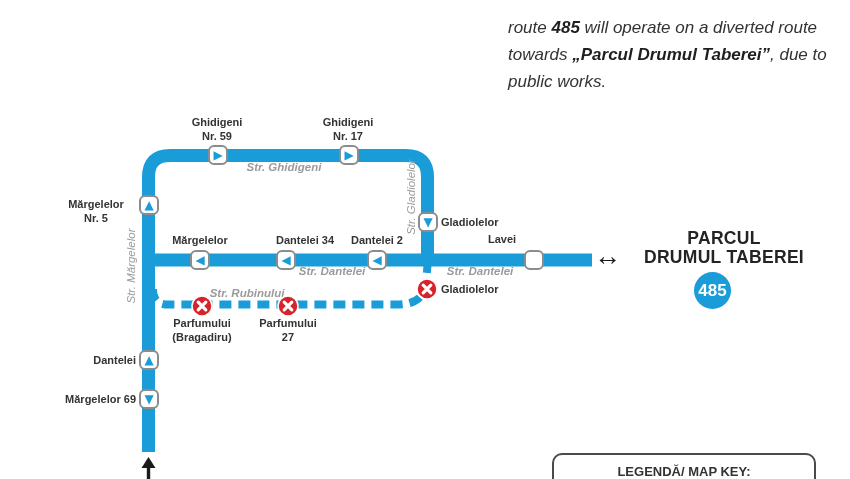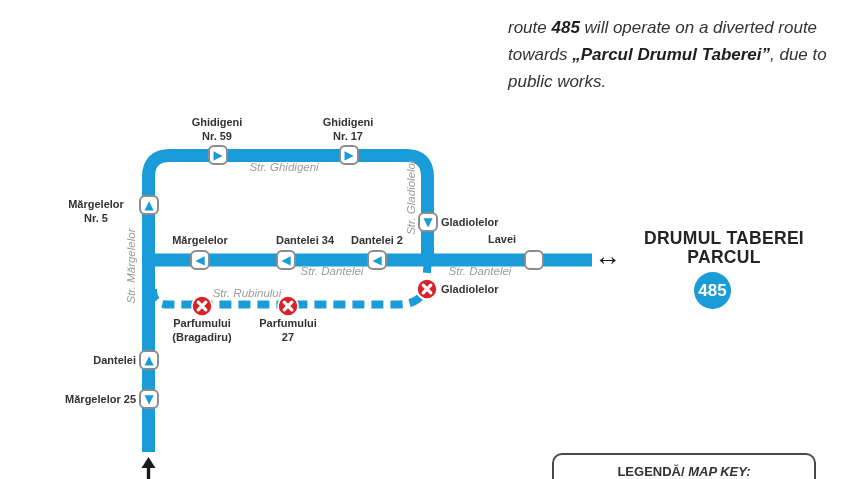--- a/index.html
+++ b/index.html
@@ -8,41 +8,41 @@
   .notice{position:absolute;top:-3px;font-size:17px;line-height:27px;color:#333;}
   .notice b{color:#1f1f1f;}
   #notice-ro{left:22px;width:338px;}
   #notice-en{left:508px;width:345px;font-style:italic;}
   #route-canvas{position:absolute;left:0;top:0;z-index:1;}
   .route-solid{stroke:var(--route-blue);stroke-width:13;fill:none;}
   .route-dashed{stroke:var(--route-blue);stroke-width:8;fill:none;stroke-dasharray:12 7;}
   .street{position:absolute;font-style:italic;font-size:11.5px;color:var(--street-gray);
           white-space:nowrap;z-index:2;}
   .rot{transform:translate(-50%,-50%) rotate(-90deg);}
-  .cx{transform:translateX(-50%);text-align:center;}
+  .cx{transform:translateX(-50%);text-align:center;font-weight:bold;}
   .stop-box{position:absolute;width:20px;height:20px;box-sizing:border-box;background:#fff;
             border:2px solid #8C8C8C;border-radius:6px;display:flex;align-items:center;
             justify-content:center;z-index:3;}
   .stop-arrow{color:var(--route-blue);font-size:12px;line-height:1;font-family:"DejaVu Sans",sans-serif;}
   .stop-label{position:absolute;font-weight:bold;font-size:11px;color:#333;white-space:nowrap;
               z-index:4;line-height:14px;}
   .xstop{position:absolute;width:22px;height:22px;z-index:4;}
   .xfill{fill:var(--cancel-red);}
   #terminal-arrow{position:absolute;left:594px;top:241px;font-size:27px;font-weight:bold;
                   color:#1a1a1a;z-index:4;line-height:30px;}
   #terminal-name{position:absolute;left:633px;top:229px;width:182px;text-align:center;
                  font-weight:bold;font-size:17.5px;line-height:18.5px;letter-spacing:.3px;
                  color:#242424;z-index:4;}
   #route-badge{position:absolute;left:694px;top:272px;width:37px;height:37px;border-radius:50%;
                background:var(--route-blue);color:#fff;font-weight:bold;font-size:17px;
                display:flex;align-items:center;justify-content:center;z-index:4;}
   #legend-box{position:absolute;left:552px;top:453px;width:264px;height:46px;box-sizing:border-box;
               border:2px solid #4a4a4a;border-radius:10px;background:#fff;text-align:center;
               padding-top:9px;z-index:5;font-size:13px;font-weight:bold;color:#333;}
-  #legend-box .it{font-style:italic;}
+  #legend-box .it{}
   .wrap2{line-height:14px;}
 </style>
 </head>
 <body>
 
 <div id="screen">
 
 
   <p class="notice" id="notice-en"><span>route </span><b>485</b><span> will operate on a diverted route towards </span><b>„Parcul Drumul Taberei”</b><span>, due to public works.</span></p>
 
@@ -125,24 +125,24 @@
   <div class="stop-label" style="left:441px;top:282px;">Gladiolelor</div>
   <div class="stop-label cx wrap2" style="left:202px;top:316px;">
       <div>Parfumului</div>
       <div>(Bragadiru)</div>
     </div>
   <div class="stop-label cx wrap2" style="left:288px;top:316px;">
       <div>Parfumului</div>
       <div>27</div>
     </div>
   <div class="stop-label" style="left:45px;top:353px;width:91px;text-align:right;">Dantelei</div>
-  <div class="stop-label" style="left:25px;top:392px;width:111px;text-align:right;">Mărgelelor 25</div>
+  <div class="stop-label" style="left:25px;top:392px;width:111px;text-align:right;">Mărgelelor 69</div>
 
   <div id="terminal-arrow">↔</div>
   <div id="terminal-name">
+      <div>PARCUL</div>
       <div>DRUMUL TABEREI</div>
-      <div>PARCUL</div>
     </div>
   <div id="route-badge">485</div>
 
   <div id="legend-box"><span>LEGENDĂ/</span><span class="it"> MAP KEY:</span></div>
 
 </div>
 
 </body></html>

